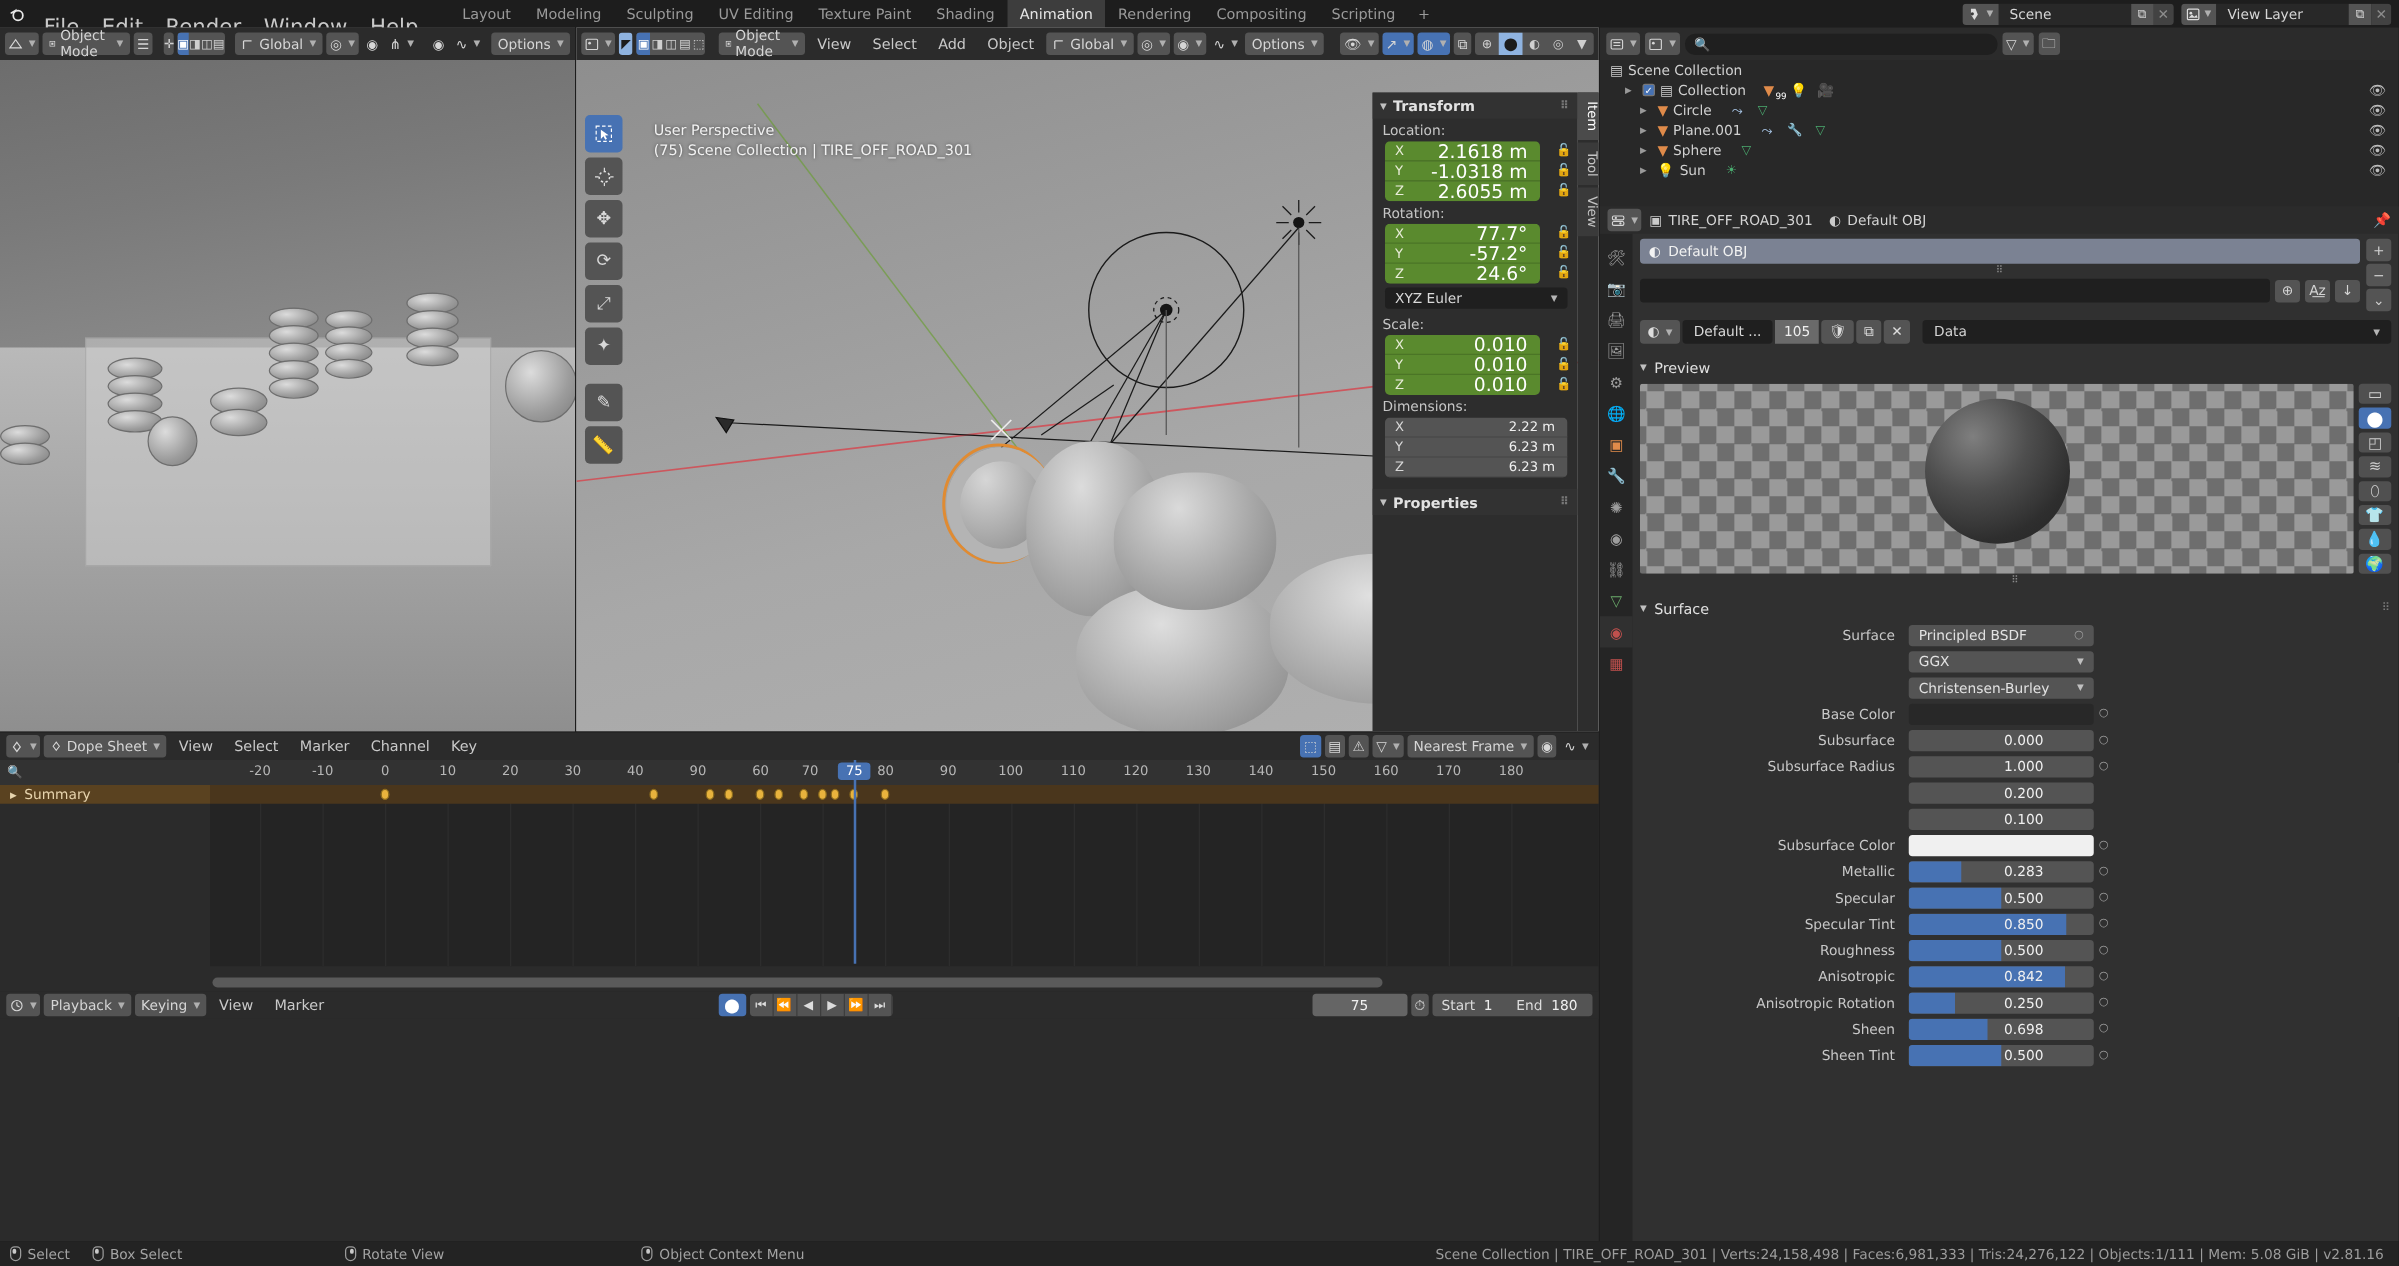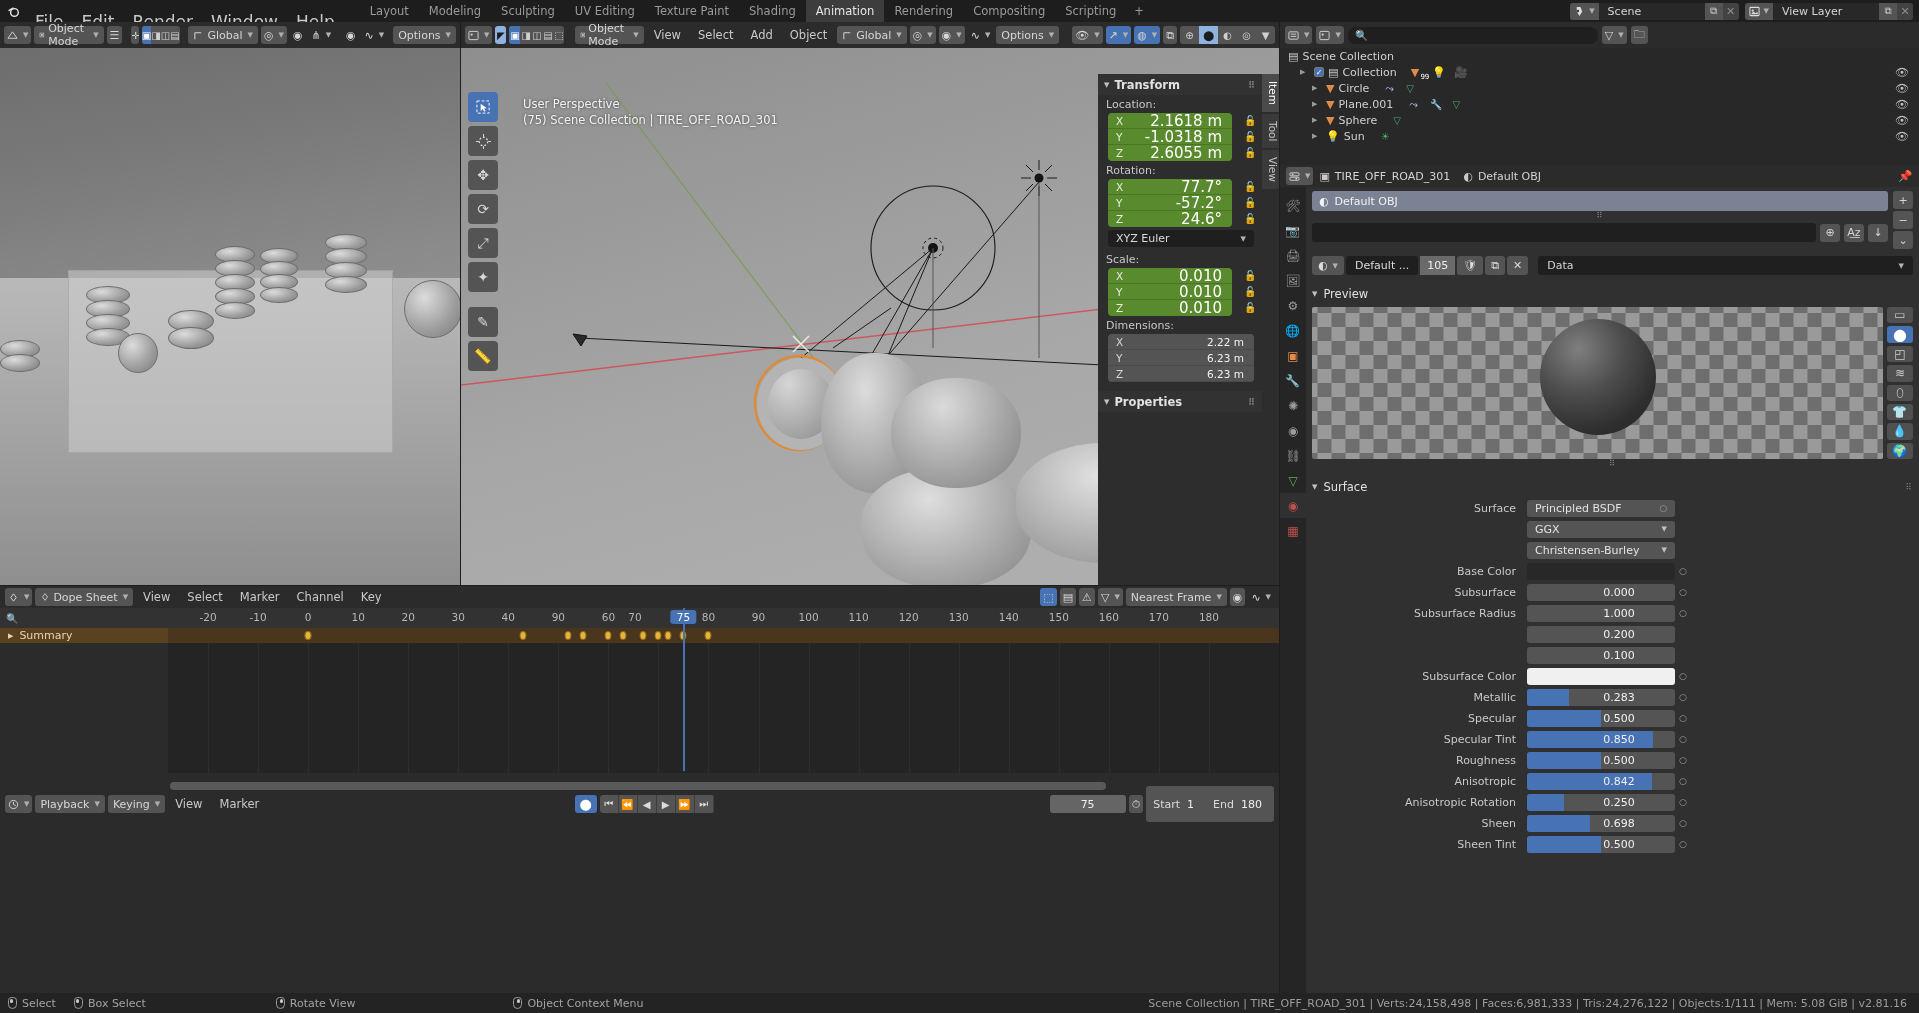--- a/index.html
+++ b/index.html
@@ -154,21 +154,21 @@
   .hscroll{position:absolute;left:170px;bottom:3px;height:8px;background:#5a5a5a;border-radius:4px;}
 
   
   .tlfoot{position:absolute;left:0;top:793px;width:1279px;height:200px;background:#2b2b2b;}
   .tl-hdr{height:22px;display:flex;align-items:center;gap:3px;padding:0 5px;background:#2b2b2b;}
   .playctl{display:flex;align-items:center;gap:3px;margin-left:auto;}
   .pc-rec{width:22px;height:18px;background:#4772b3;border-radius:3px;display:flex;align-items:center;justify-content:center;color:#fff;font-size:11px;}
   .pcgrp{display:flex;background:#545454;border-radius:3px;overflow:hidden;}
   .pcgrp > div{width:19px;height:18px;display:flex;align-items:center;justify-content:center;color:#dcdcdc;font-size:10px;border-right:1px solid #3d3d3d;}
   .framefld{width:76px;height:18px;background:#656565;border-radius:3px;display:flex;align-items:center;justify-content:center;color:#f0f0f0;font-size:11px;}
-  .serange{display:flex;align-items:center;background:#545454;border-radius:3px;height:36px;}
+  .serange{display:flex;align-items:center;background:#545454;border-radius:3px;height:18px;}
   .serange .lb{padding:0 7px;color:#dcdcdc;font-size:11px;}
   .serange .vl{padding:0 12px 0 0;color:#f0f0f0;font-size:11px;}
 
   
   .status{position:absolute;left:0;top:993px;width:1919px;height:20px;background:#232323;display:flex;align-items:center;padding:0 8px;gap:18px;}
   .st-item{display:flex;align-items:center;gap:5px;color:#a3a3a3;font-size:11px;}
   .mouseico{display:inline-block;width:9px;height:12px;border:1px solid #9a9a9a;border-radius:4px 4px 5px 5px;position:relative;}
   .mouseico::after{content:'';position:absolute;left:1px;top:1px;width:3px;height:4px;background:#c9c9c9;border-radius:2px;}
   .mouseico.r::after{left:auto;right:1px;}
   .mouseico.m::after{left:3px;}
@@ -943,21 +943,21 @@
     <div class="ds-ruler" id="ruler">
         <div class="tickl" style="left: 40.036px;">-20</div>
         <div class="tickl" style="left: 90.0811px;">-10</div>
         <div class="tickl" style="left: 140.126px;">0</div>
         <div class="tickl" style="left: 190.171px;">10</div>
         <div class="tickl" style="left: 240.216px;">20</div>
         <div class="tickl" style="left: 290.261px;">30</div>
         <div class="tickl" style="left: 340.306px;">40</div>
         <div class="tickl" style="left: 390.351px;">90</div>
         <div class="tickl" style="left: 440.396px;">60</div>
-        <div class="tickl" style="left: 467px;">70</div>
+        <div class="tickl" style="left: 480px;">70</div>
         <div class="tickl" style="left: 540.486px;">80</div>
         <div class="tickl" style="left: 590.532px;">90</div>
         <div class="tickl" style="left: 640.577px;">100</div>
         <div class="tickl" style="left: 690.622px;">110</div>
         <div class="tickl" style="left: 740.667px;">120</div>
         <div class="tickl" style="left: 790.712px;">130</div>
         <div class="tickl" style="left: 840.757px;">140</div>
         <div class="tickl" style="left: 890.802px;">150</div>
         <div class="tickl" style="left: 940.847px;">160</div>
         <div class="tickl" style="left: 990.892px;">170</div>

